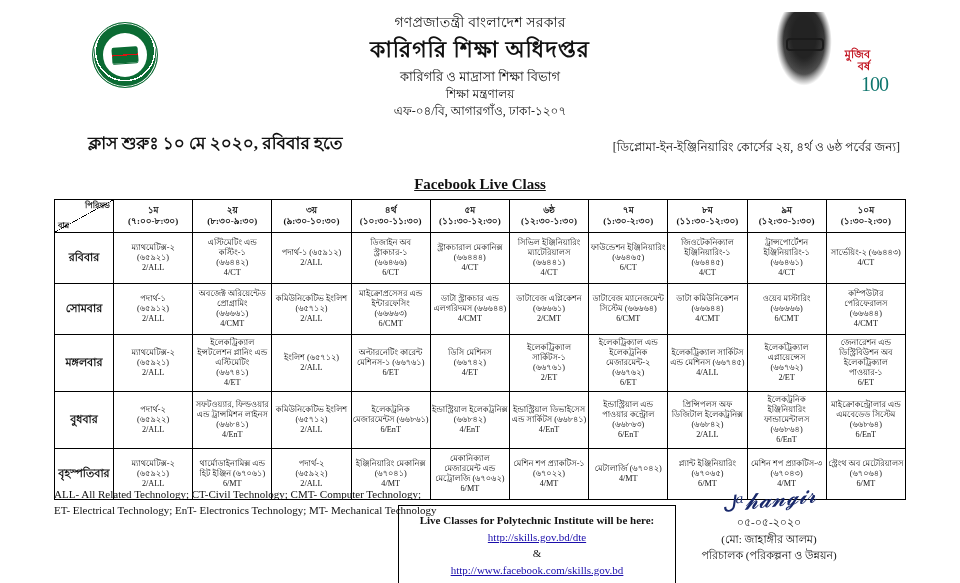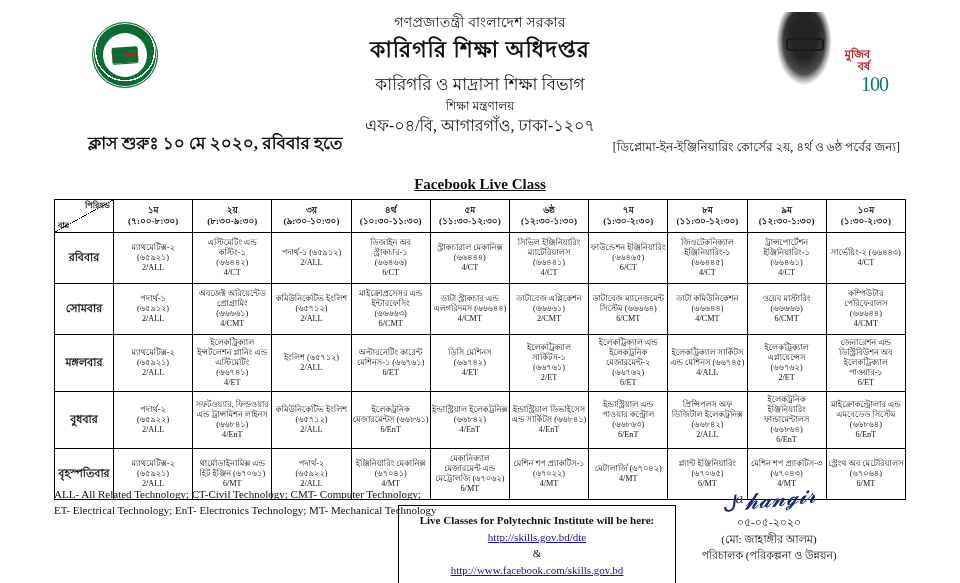--- a/index.html
+++ b/index.html
@@ -16,23 +16,23 @@
   
   .header{
     position:relative;
     height:110px;
     text-align:center;
     padding-top:14px;
   }
   .h-line{line-height:1.35;}
   .h1{font-size:14px;letter-spacing:.2px;}
   .h2{font-size:22px;font-weight:bold;letter-spacing:1px;margin-top:2px;}
-  .h3{font-size:17px;margin-top:9px;}
+  .h3{font-size:13px;margin-top:3px;}
   .h4{font-size:12px;margin-top:1px;}
-  .h5{font-size:16px;margin-top:1px;}
+  .h5{font-size:12px;margin-top:1px;}
 
   .logo-left{
     position:absolute;left:92px;top:22px;width:64px;height:64px;
     border-radius:50%;
     background:
       radial-gradient(circle at 50% 44%, #ffffff 0 34%, #0b6b33 34% 60%, #ffffff 60% 63%, #0b6b33 63% 100%);
     border:1px solid #0b6b33;
     box-shadow:0 0 0 1px #fff inset;
     overflow:hidden;
   }

